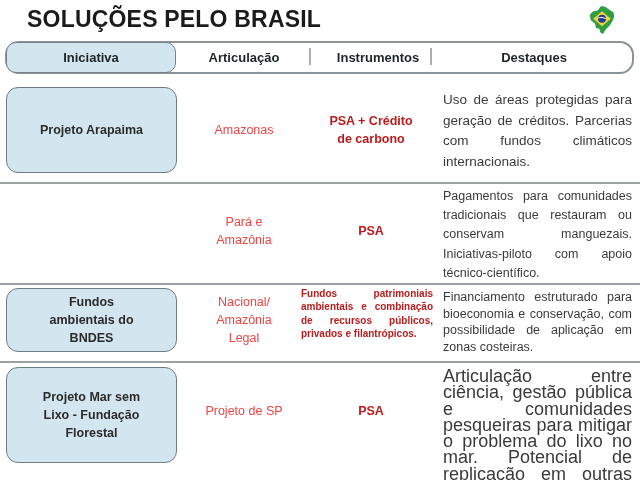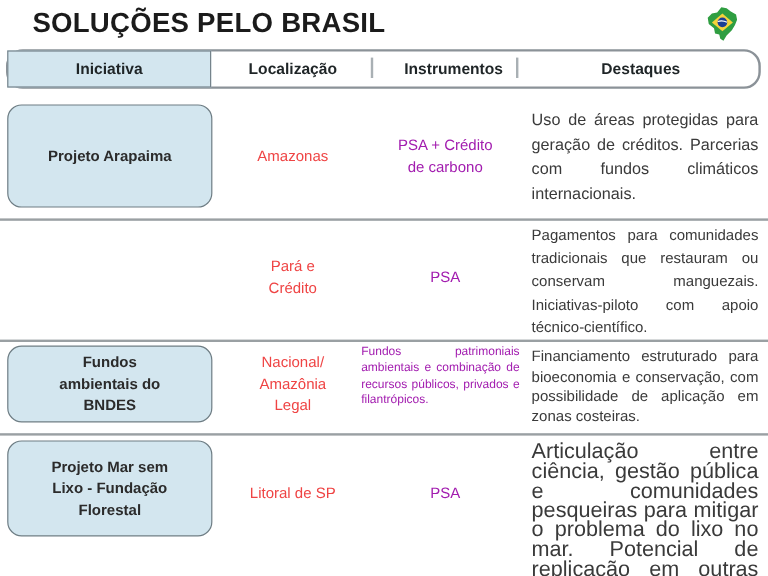--- a/index.html
+++ b/index.html
@@ -12,21 +12,21 @@
     letter-spacing:.2px;color:var(--title-black,#1b1b1b);white-space:nowrap;
   }
   .brazil-icon{position:absolute;left:588px;top:4px;width:28px;height:32px;}
   
   .header-bar{
     position:absolute;left:5px;top:41px;width:629px;height:33px;box-sizing:border-box;
     background:#fff;border:2px solid #8b9298;border-radius:14px;
   }
   .header-chip{
     position:absolute;left:6px;top:42px;width:170px;height:31px;box-sizing:border-box;
-    background:var(--accent-blue,#d3e6ef);border:1.5px solid #75838b;border-radius:0;
+    background:var(--accent-blue,#d3e6ef);border:1.5px solid #75838b;border-radius:10px;
     display:flex;align-items:center;justify-content:center;
     font-size:13px;font-weight:bold;color:#1f2527;
   }
   .header-label{
     position:absolute;top:41px;height:33px;display:flex;align-items:center;justify-content:center;
     font-size:13px;font-weight:bold;color:#1f2527;
   }
   .hl-loc{left:180px;width:128px;}
   .hl-inst{left:312px;width:132px;}
   .hl-dest{left:434px;width:200px;}
@@ -36,32 +36,32 @@
   .row-sep{position:absolute;left:0;width:640px;height:2px;background:#9aa0a3;}
   .sep-1{top:182px;} .sep-2{top:283px;} .sep-3{top:361px;}
   
   .init-box{
     position:absolute;left:6px;width:171px;box-sizing:border-box;
     background:var(--accent-blue,#d3e6ef);border:1.5px solid #6e7d84;border-radius:12px;
     display:flex;align-items:center;justify-content:center;text-align:center;
     font-size:12.5px;font-weight:bold;color:#2b2b2b;line-height:18px;white-space:pre-line;
   }
   .ib-1{top:87px;height:86px;} .ib-2{top:188px;height:86px;}
-  .ib-3{top:288px;height:64px;} .ib-4{top:367px;height:80px;text-align:center;}
+  .ib-3{top:288px;height:64px;} .ib-4{top:367px;height:96px;text-align:center;}
   
   .loc-cell{
     position:absolute;left:181px;width:126px;display:flex;align-items:center;justify-content:center;
     text-align:center;font-size:12.5px;line-height:18px;white-space:pre-line;color:#ef4444;
   }
   .lc-1{top:87px;height:86px;} .lc-2{top:188px;height:86px;}
   .lc-3{top:288px;height:64px;} .lc-4{top:367px;height:88px;}
   
   .inst-cell{
     position:absolute;left:309px;width:124px;display:flex;align-items:center;justify-content:center;
-    text-align:center;font-size:12.5px;line-height:18px;white-space:pre-line;color:#a21caf;
+    text-align:center;font-size:12.5px;line-height:18px;white-space:pre-line;color:#b91c1c;font-weight:bold;
   }
   .ic-1{top:87px;height:86px;} .ic-2{top:188px;height:86px;} .ic-4{top:367px;height:88px;}
   .inst-cell.ic-3{
     left:301px;width:132px;top:287px;height:70px;display:block;
     text-align:justify;font-size:10px;line-height:13.4px;white-space:normal;
   }
   
   .dest-cell{
     position:absolute;left:443px;width:189px;text-align:justify;color:#3a3a3a;
   }
@@ -79,50 +79,50 @@
 
   <svg class="brazil-icon" viewBox="0 0 32 34" xmlns="http://www.w3.org/2000/svg">
     <path d="M15 1 L20 2 L24 5 L29 8 L30 13 L28 18 L25 23 L20 28 L17 33 L14 31 L13 27 L9 26 L8 21 L3 17 L2 11 L6 7 L11 6 Z" fill="#2f9e41"></path>
     <polygon points="16,7 26,15.5 16,24 6,15.5" fill="#f5d23c"></polygon>
     <circle cx="16" cy="15.5" r="4.6" fill="#1c3e94"></circle>
     <path d="M11.6 14.6 q4.4 -1.6 8.8 0.8" stroke="#ffffff" stroke-width="1.1" fill="none"></path>
   </svg>
 
   <div class="header-bar"></div>
   <div class="header-chip">Iniciativa</div>
-  <div class="header-label hl-loc">Localização</div>
+  <div class="header-label hl-loc">Articulação</div>
   <div class="header-divider hd-1"></div>
   <div class="header-label hl-inst">Instrumentos</div>
   <div class="header-divider hd-2"></div>
   <div class="header-label hl-dest">Destaques</div>
 
   <div class="row-sep sep-1"></div>
   <div class="row-sep sep-2"></div>
   <div class="row-sep sep-3"></div>
 
   <div class="init-box ib-1">Projeto Arapaima</div>
   <div class="loc-cell lc-1">Amazonas</div>
   <div class="inst-cell ic-1">PSA + Crédito
 de carbono</div>
   <div class="dest-cell dc-1">Uso de áreas protegidas para geração de créditos. Parcerias com fundos climáticos internacionais.</div>
 
   <div class="loc-cell lc-2">Pará e
-Crédito</div>
+Amazônia</div>
   <div class="inst-cell ic-2">PSA</div>
   <div class="dest-cell dc-2">Pagamentos para comunidades tradicionais que restauram ou conservam manguezais. Iniciativas-piloto com apoio técnico-científico.</div>
 
   <div class="init-box ib-3">Fundos
 ambientais do
 BNDES</div>
   <div class="loc-cell lc-3">Nacional/
 Amazônia
 Legal</div>
   <div class="inst-cell ic-3">Fundos patrimoniais ambientais e combinação de recursos públicos, privados e filantrópicos.</div>
   <div class="dest-cell dc-3">Financiamento estruturado para bioeconomia e conservação, com possibilidade de aplicação em zonas costeiras.</div>
 
   <div class="init-box ib-4">Projeto Mar sem
 Lixo - Fundação
 Florestal</div>
-  <div class="loc-cell lc-4">Litoral de SP</div>
+  <div class="loc-cell lc-4">Projeto de SP</div>
   <div class="inst-cell ic-4">PSA</div>
   <div class="dest-cell dc-4">Articulação entre ciência, gestão pública e comunidades pesqueiras para mitigar o problema do lixo no mar. Potencial de replicação em outras regiões.</div>
 
 </div>
 
 </body></html>

